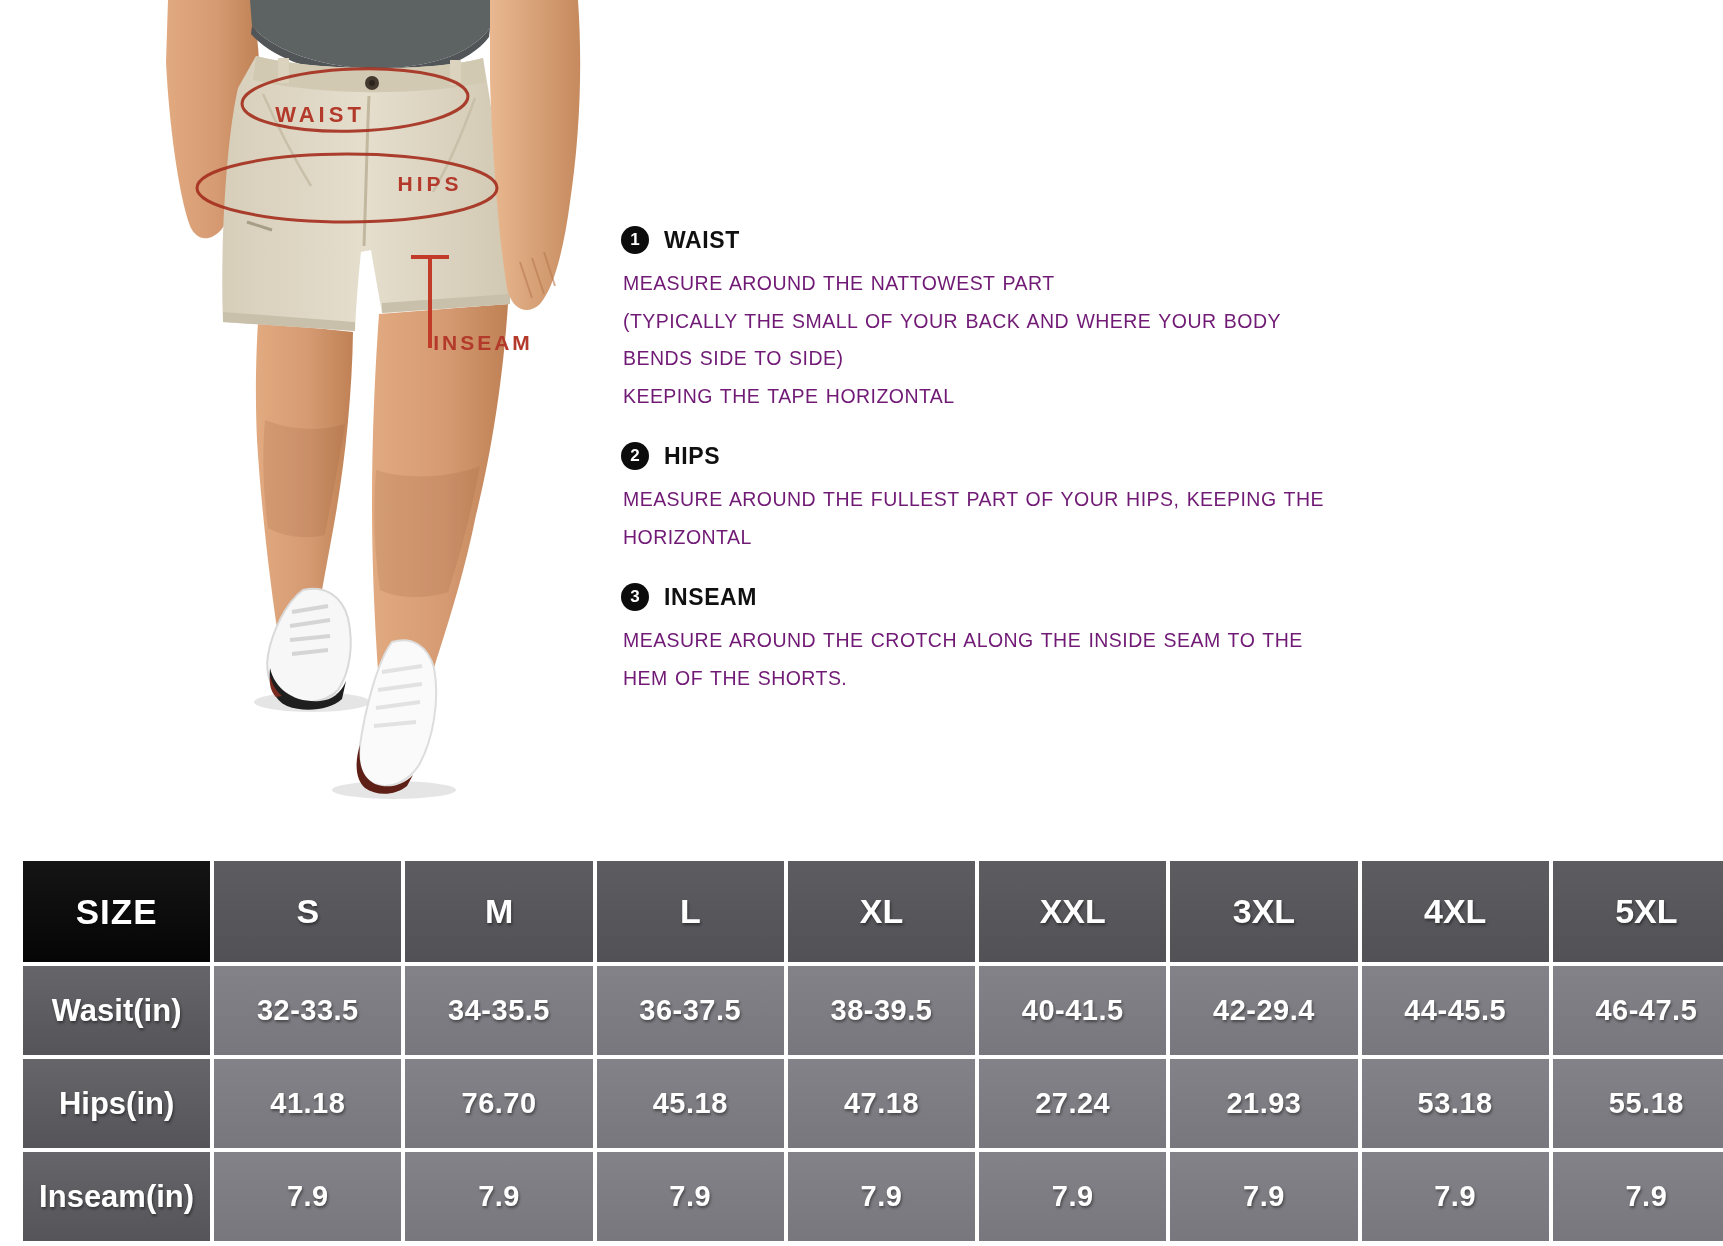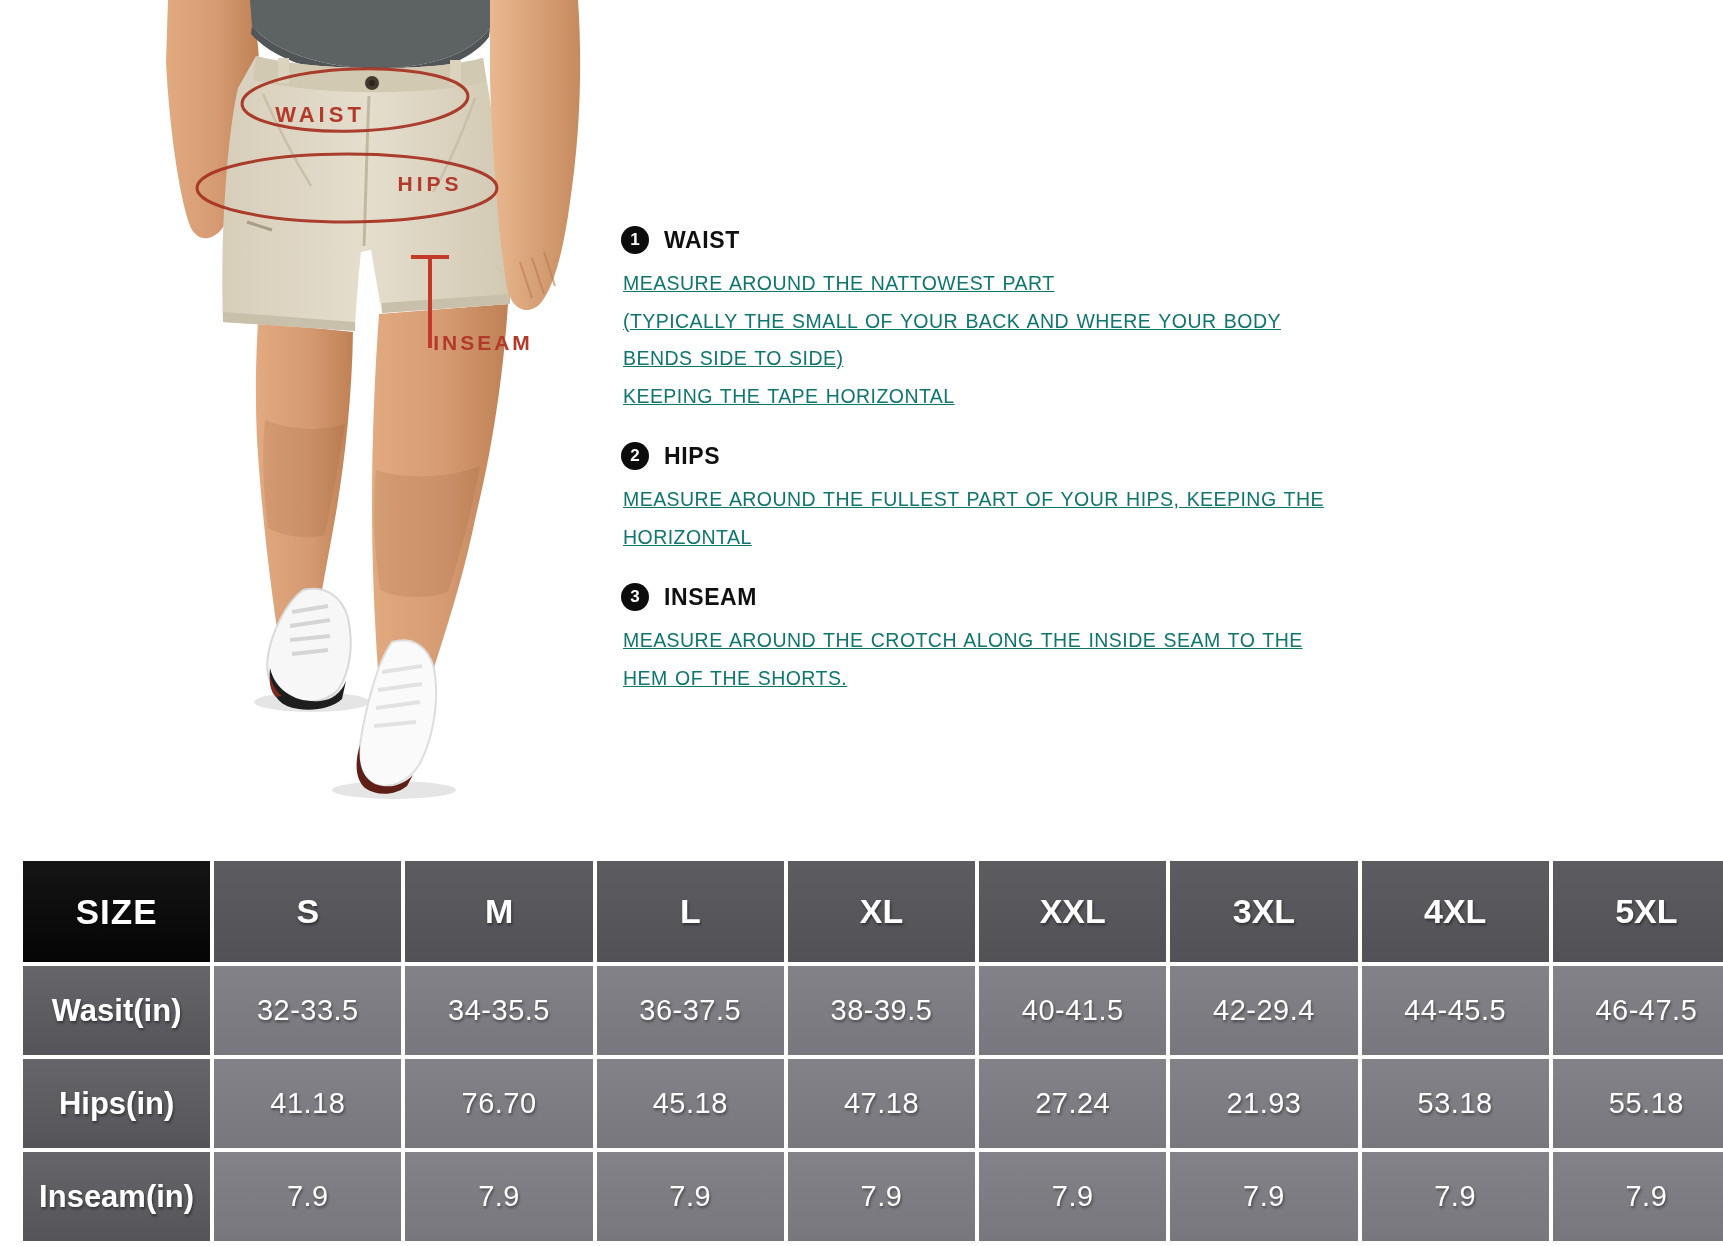--- a/index.html
+++ b/index.html
@@ -14,35 +14,35 @@
   .instructions{position:absolute;left:601px;top:226px;width:770px;}
   .iblock{margin-bottom:27px;}
   .ihead{display:flex;align-items:center;gap:15px;margin-bottom:11px;}
   .badge{
     width:28px;height:28px;border-radius:50%;background:#0c0c0c;color:#fff;
     font-weight:bold;font-size:17px;display:flex;align-items:center;justify-content:center;
     flex:0 0 auto;
   }
   .ititle{font-size:23px;font-weight:bold;color:#101010;letter-spacing:0.6px;}
   .ilines{margin-left:2px;}
-  .iline{font-size:19.5px;line-height:37.5px;color:#0f766e;letter-spacing:0.45px;word-spacing:1.5px;text-decoration:underline;}
+  .iline{font-size:19.5px;line-height:37.5px;color:#701a75;letter-spacing:0.45px;word-spacing:1.5px;}
   
   .size-table{
     position:absolute;left:0;top:858px;width:1723px;height:388px;background:#ffffff;
     display:grid;grid-template-columns:repeat(9,1fr);grid-template-rows:101px 89px 89px 89px;
     gap:4px;padding:3px;box-sizing:border-box;
   }
   .cell{
     display:flex;align-items:center;justify-content:center;color:#fff;
     text-shadow:1px 2px 3px rgba(0,0,0,0.45);
   }
   .cell.size{background:linear-gradient(#151515,#050505);font-size:35px;font-weight:bold;letter-spacing:1px;}
   .cell.head{background:linear-gradient(#5d5c61,#525156);font-size:34px;font-weight:bold;}
   .cell.rlabel{background:linear-gradient(#666569,#555459);font-size:31px;font-weight:bold;}
-  .cell.val{background:linear-gradient(#838288,#78777d);font-size:29px;font-weight:normal;letter-spacing:0.5px;}
+  .cell.val{background:linear-gradient(#838288,#78777d);font-size:29px;font-weight:bold;letter-spacing:0.5px;}
 </style>
 </head>
 <body>
 
 <div class="canvas">
 
   <div class="figure-wrap">
     <svg viewBox="0 0 590 800" width="590" height="800">
       <defs>
         <linearGradient id="skin" x1="0" y1="0" x2="1" y2="0">

